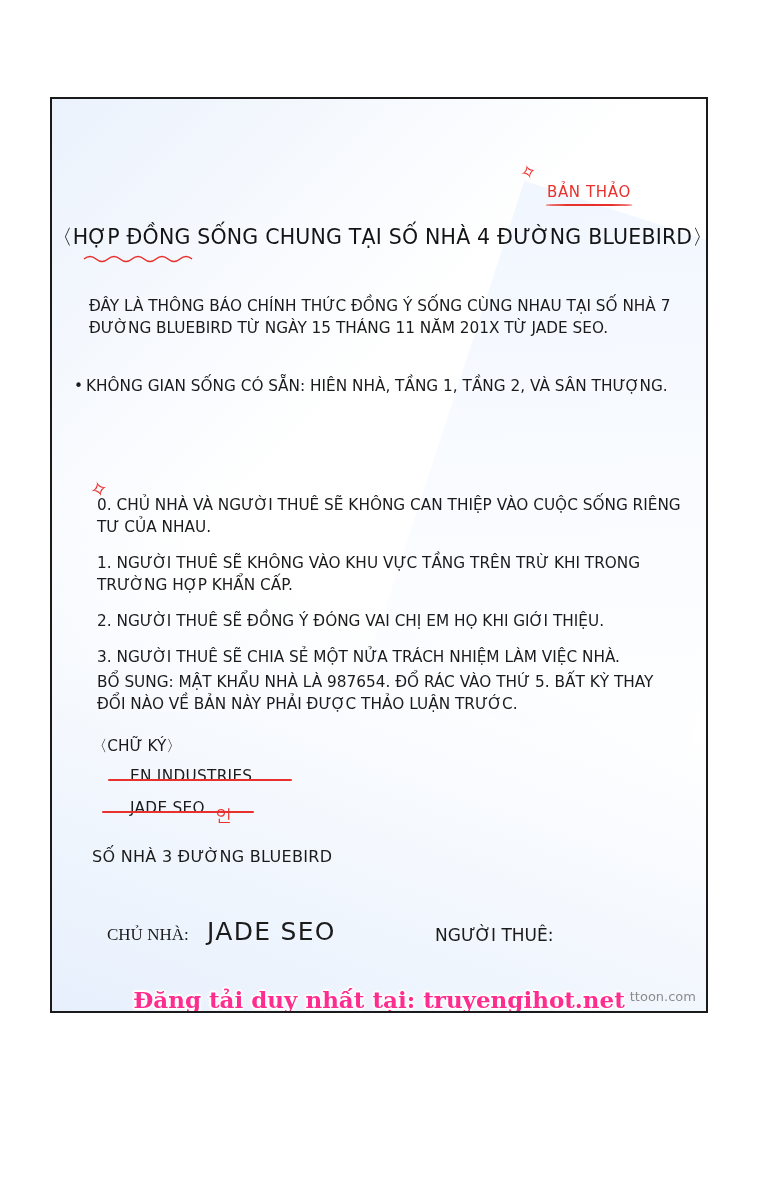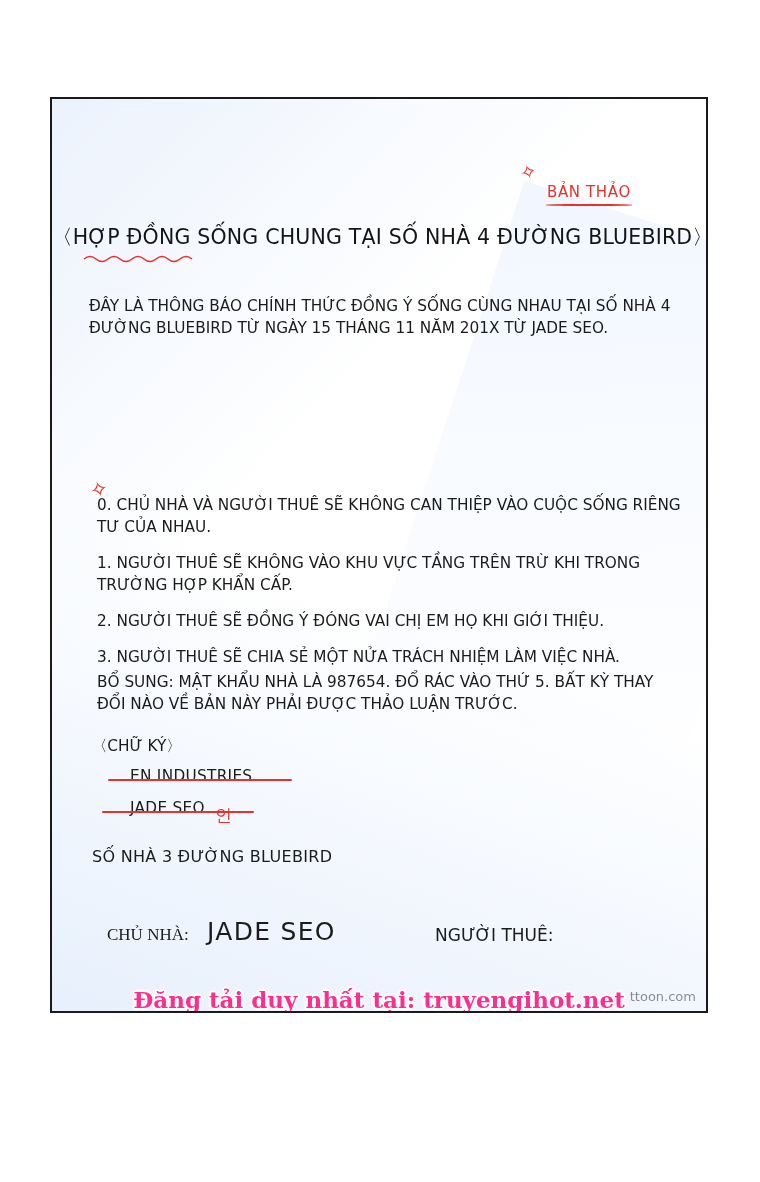--- a/index.html
+++ b/index.html
@@ -278,23 +278,24 @@
         <span class="starmark star-draft">✧</span>
         <span class="draft-text">BẢN THẢO</span>
         <span class="draft-underline"></span>
       </div>
 
       <div class="title">〈HỢP ĐỒNG SỐNG CHUNG TẠI SỐ NHÀ 4 ĐƯỜNG BLUEBIRD〉</div>
       <svg class="title-squiggle" viewBox="0 0 120 10">
         <path d="M2 6 Q 8 1 14 6 T 26 6 T 38 6 T 50 6 T 62 6 T 74 6 T 86 6 T 98 6 T 110 6" fill="none" stroke="#e8302c" stroke-width="1.6"></path>
       </svg>
 
-      <div class="intro">ĐÂY LÀ THÔNG BÁO CHÍNH THỨC ĐỒNG Ý SỐNG CÙNG NHAU TẠI SỐ NHÀ 4 ĐƯỜNG BLUEBIRD TỪ NGÀY 15 THÁNG 11 NĂM 201X TỪ JADE SEO.</div>
+      <div class="intro">ĐÂY LÀ THÔNG BÁO CHÍNH THỨC ĐỒNG Ý SỐNG CÙNG NHAU TẠI SỐ NHÀ 7 ĐƯỜNG BLUEBIRD TỪ NGÀY 15 THÁNG 11 NĂM 201X TỪ JADE SEO.</div>
 
       <div class="bullets">
+        <div><span class="dot">•</span><span>KHÔNG GIAN SỐNG CÓ SẴN: HIÊN NHÀ, TẦNG 1, TẦNG 2, VÀ SÂN THƯỢNG.</span></div>
       </div>
 
       <span class="starmark star-clauses">✧</span>
 
       <div class="clauses">
         <p class="tight">0. CHỦ NHÀ VÀ NGƯỜI THUÊ SẼ KHÔNG CAN THIỆP VÀO CUỘC SỐNG RIÊNG TƯ CỦA NHAU.</p>
         <p class="tight">1. NGƯỜI THUÊ SẼ KHÔNG VÀO KHU VỰC TẦNG TRÊN TRỪ KHI TRONG TRƯỜNG HỢP KHẨN CẤP.</p>
         <p class="tight">2. NGƯỜI THUÊ SẼ ĐỒNG Ý ĐÓNG VAI CHỊ EM HỌ KHI GIỚI THIỆU.</p>
         <p class="tight">3. NGƯỜI THUÊ SẼ CHIA SẺ MỘT NỬA TRÁCH NHIỆM LÀM VIỆC NHÀ.</p>
       </div>

